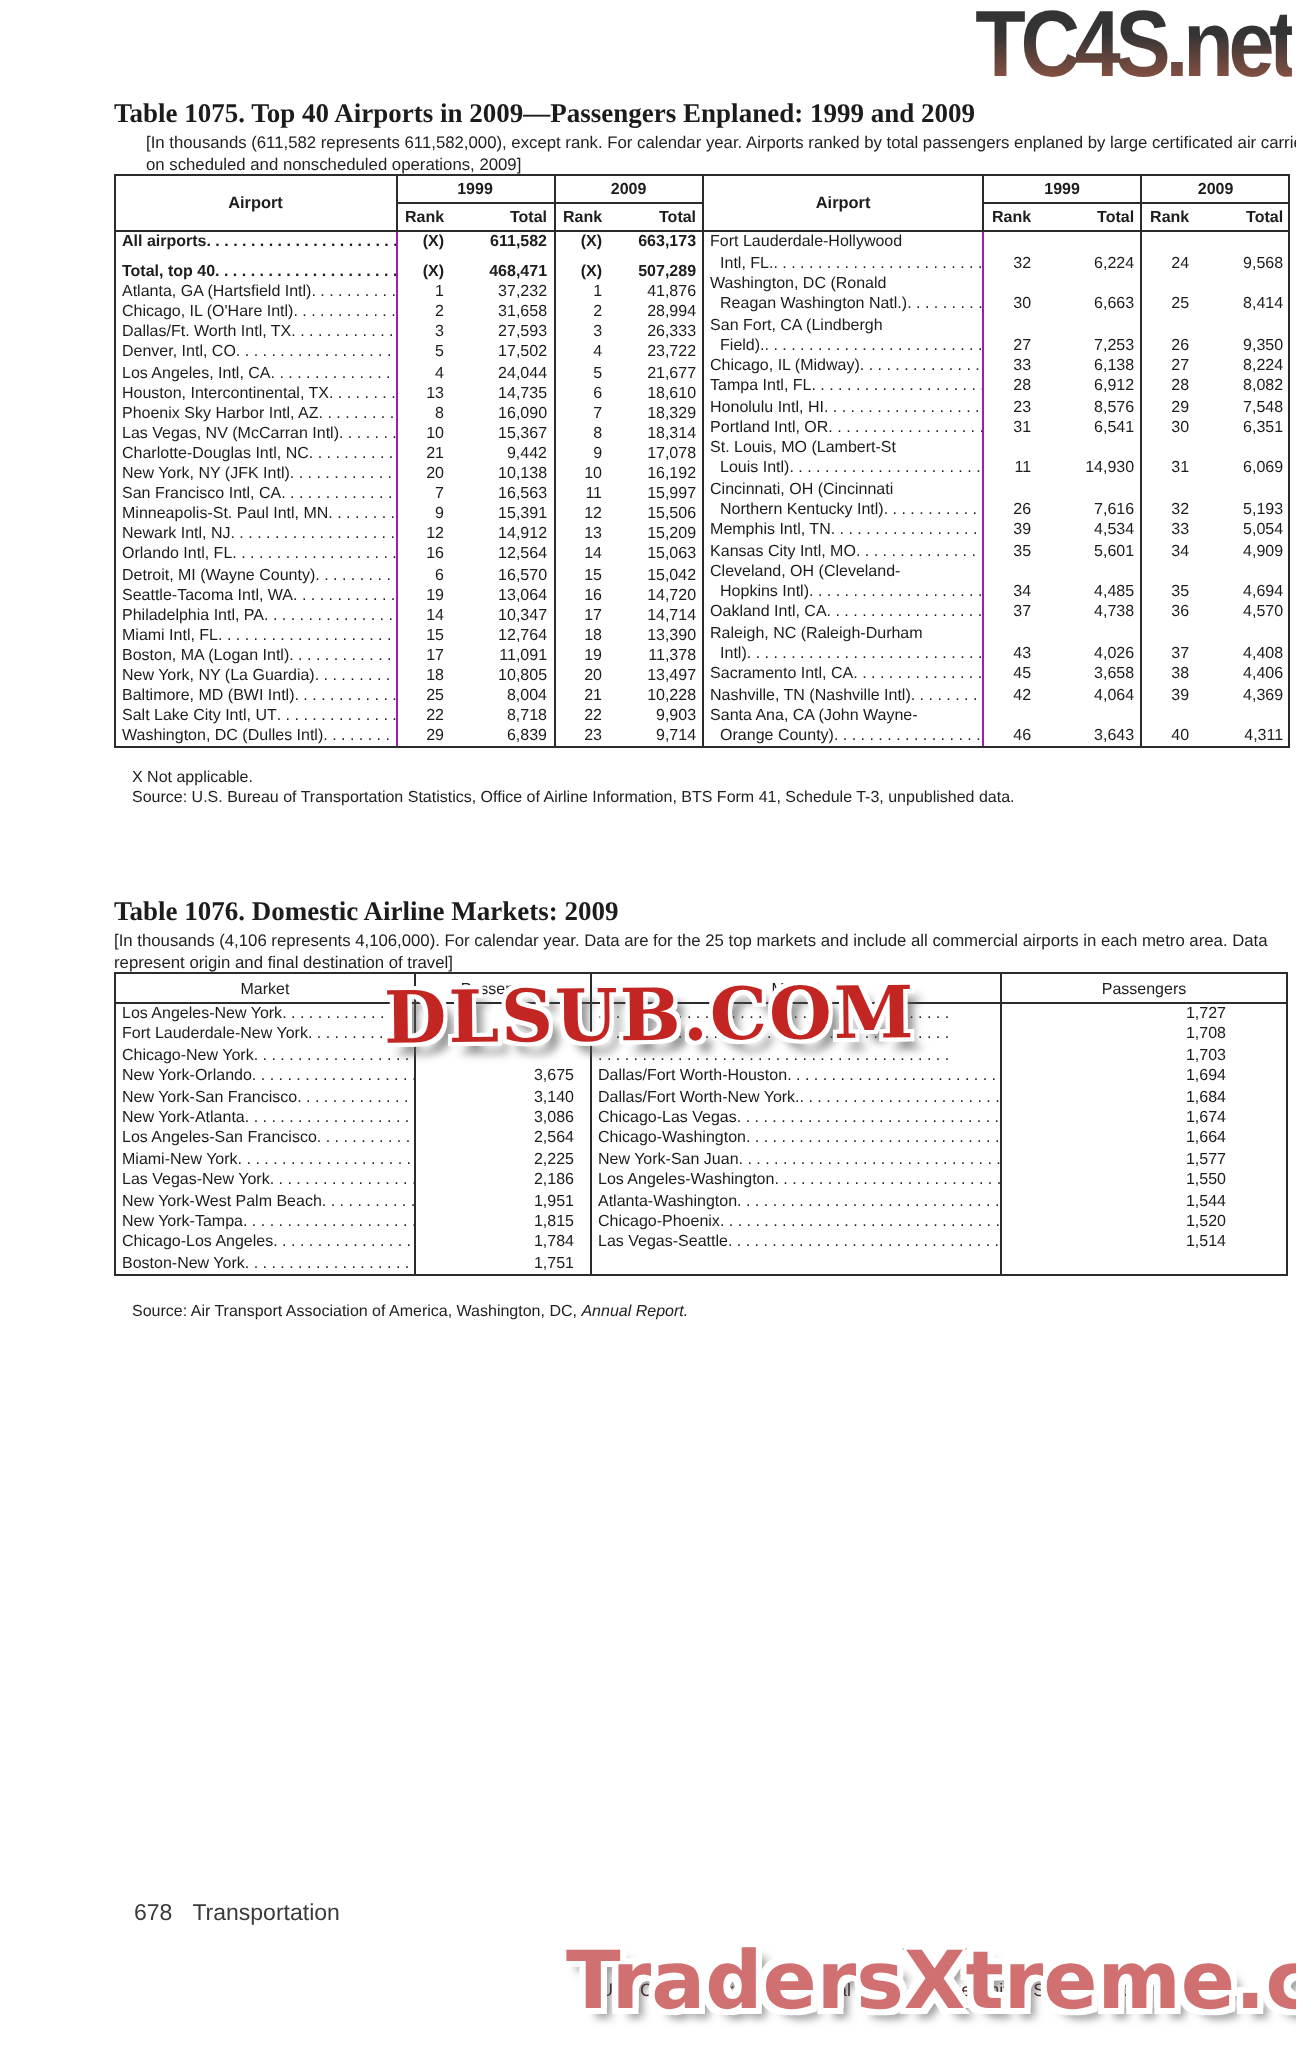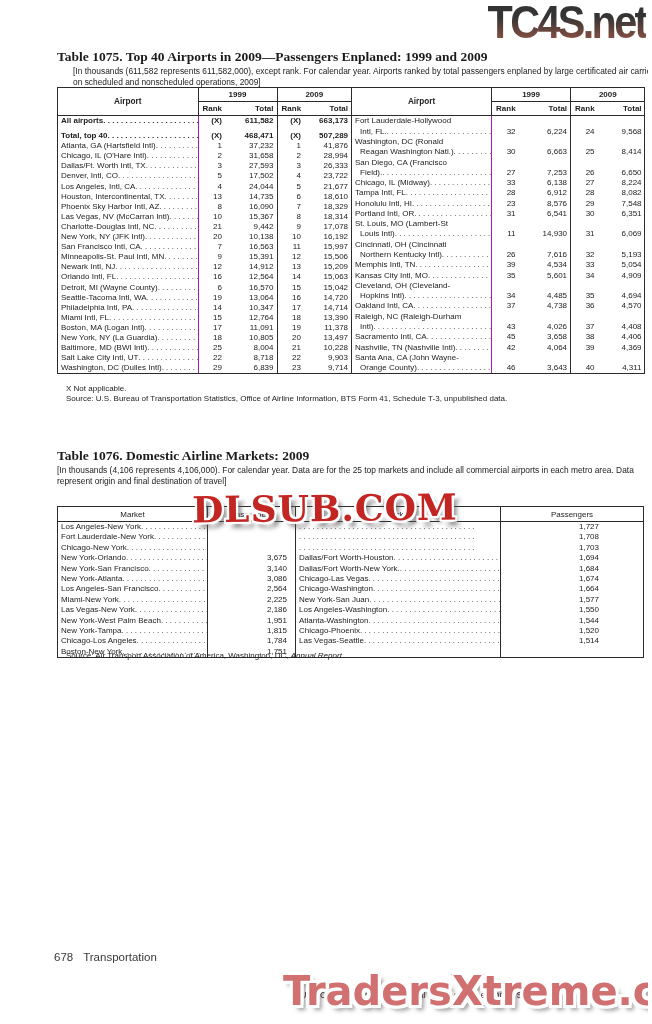--- a/index.html
+++ b/index.html
@@ -64,32 +64,32 @@
   .ln{display:flex;align-items:baseline;padding-left:3px;}
   .ln .txt{white-space:nowrap;flex:0 0 auto;}
   .dots{flex:1 1 auto;overflow:hidden;white-space:nowrap;min-width:0;}
   .dots::before{content:" . . . . . . . . . . . . . . . . . . . . . . . . . . . . . . . . . . . . . . . .";}
   .l2{display:none;}
   tr.two .l2{display:flex;padding-left:8px;}
   tr.two .l1 .dots::before{content:none;}
   .ln.noleader .dots::before{content:none;}
 
   
-  table.t76{position:absolute;top:506px;left:57px;width:586px;border-collapse:collapse;
+  table.t76{position:absolute;top:486px;left:57px;width:586px;border-collapse:collapse;
             table-layout:fixed;font-size:8px;border:1px solid #2b2b2b;background:#fff;}
   .t76 th{font-weight:normal;text-align:center;height:14px;border-bottom:1px solid #2b2b2b;padding:0;}
   .t76 th.br, .t76 td.br{border-right:1px solid #2b2b2b;}
   .t76 td{padding:0;vertical-align:bottom;line-height:10.4px;}
   .t76 td.val{text-align:right;}
   .t76 td.p1{padding-right:8px;}
-  .t76 td.p2{padding-right:44px;}
+  .t76 td.p2{padding-right:30px;}
   .t76 td.nmc{overflow:hidden;margin-top:48px;}
 
   
-  .pgnum{left:54px;top:951px;font-size:11.5px;color:#3a3a3a;z-index:5;}
+  .pgnum{left:67px;top:951px;font-size:11.5px;color:#3a3a3a;z-index:5;}
   .pgnum .sect{margin-left:10px;}
   .credit{left:300px;top:990px;font-size:9px;color:#4a2727;z-index:5;white-space:nowrap;}
 </style>
 </head>
 <body>
 
 <div class="page">
 
   <div class="abs wm-top">TC4S.net</div>
 
@@ -539,32 +539,32 @@
             </td>
             <td class="rk">30</td>
             <td class="tt">6,663</td>
             <td class="rk bl">25</td>
             <td class="tt">8,414</td>
           </tr>
 
           <tr class="two">
             <td class="nmc">
               <div class="ln l1">
-                <span class="txt">San Diego, CA (Francisco</span>
+                <span class="txt">San Fort, CA (Lindbergh</span>
                 <span class="dots"></span>
               </div>
               <div class="ln l2">
                 <span class="txt">Field).</span>
                 <span class="dots"></span>
               </div>
             </td>
             <td class="rk">27</td>
             <td class="tt">7,253</td>
             <td class="rk bl">26</td>
-            <td class="tt">6,650</td>
+            <td class="tt">9,350</td>
           </tr>
 
           <tr>
             <td class="nmc">
               <div class="ln l1">
                 <span class="txt">Chicago, IL (Midway)</span>
                 <span class="dots"></span>
               </div>
 
             </td>

